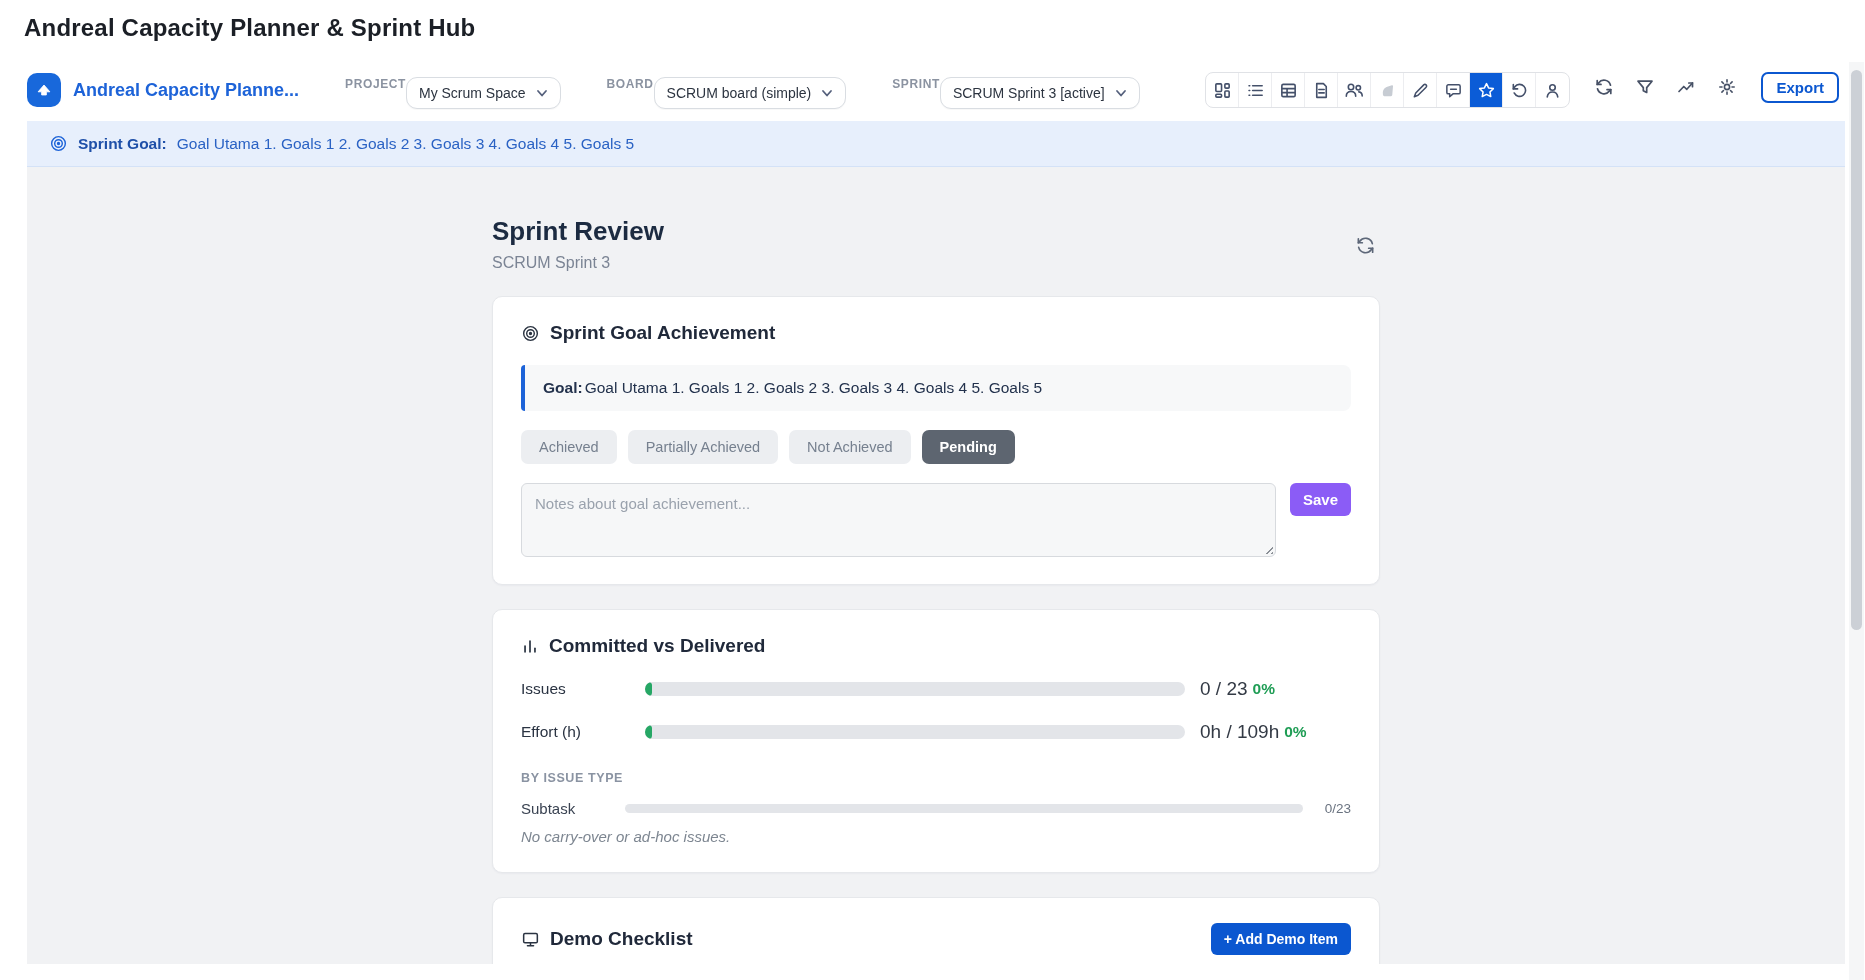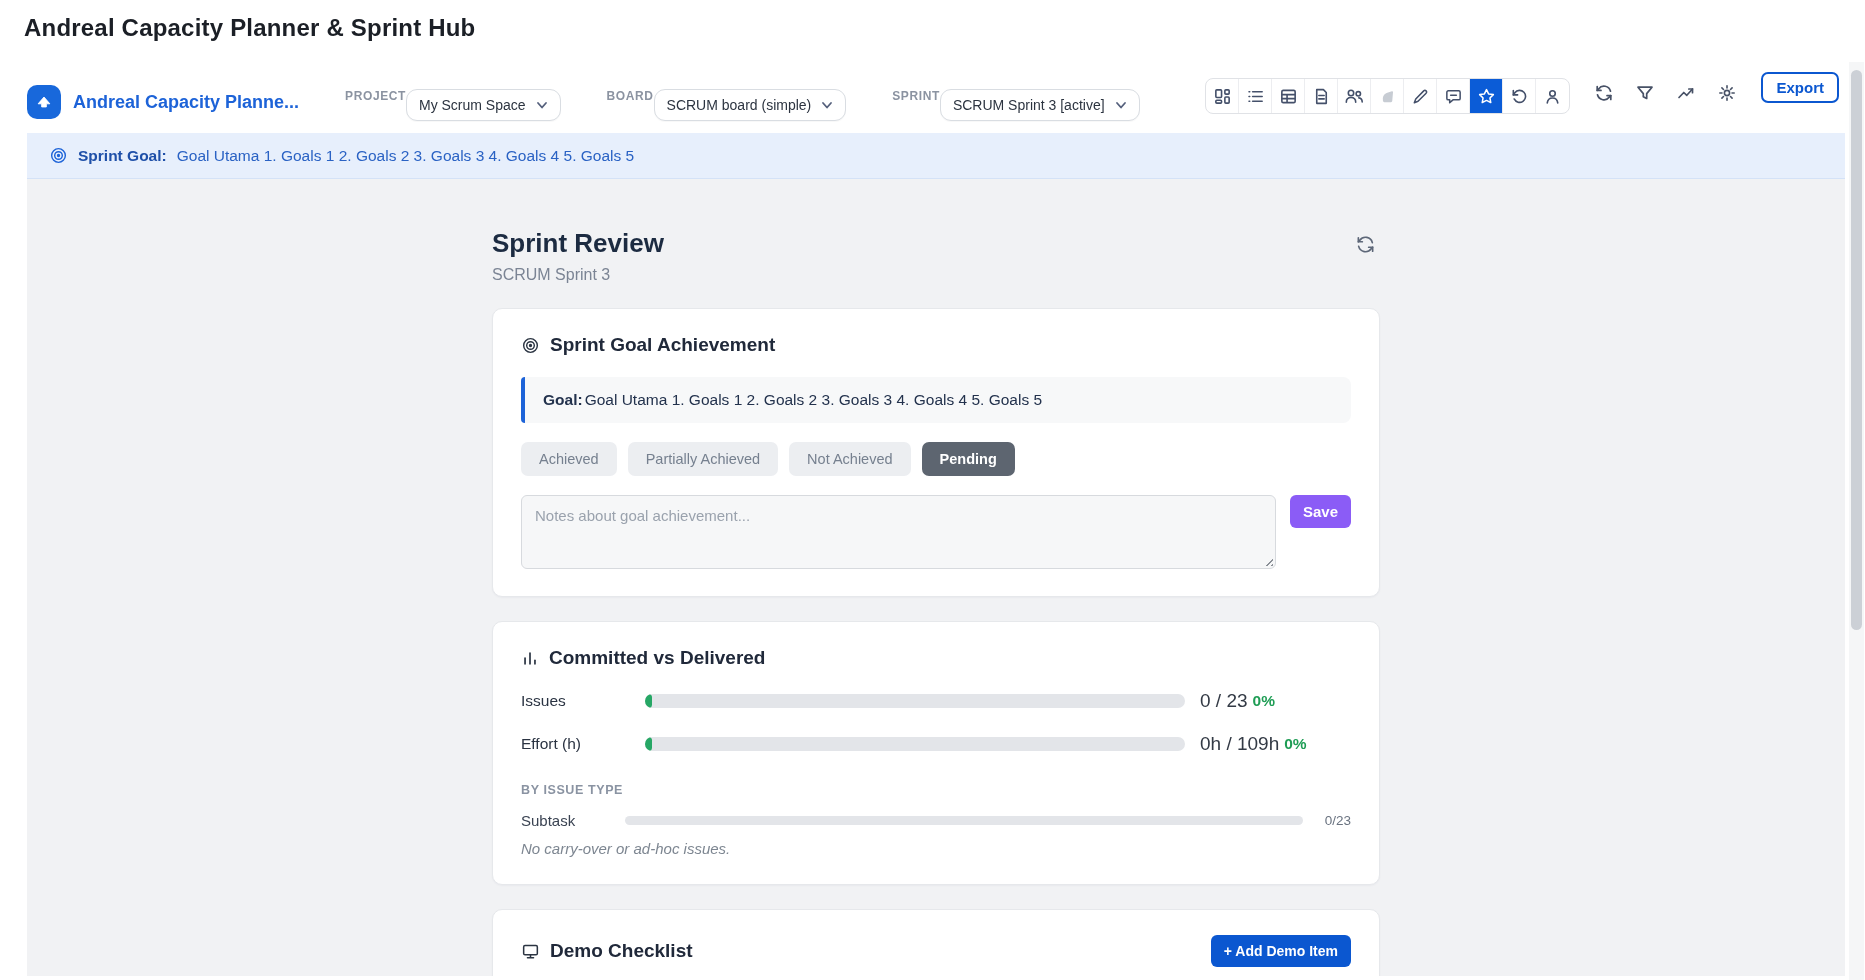--- a/index.html
+++ b/index.html
@@ -16,33 +16,33 @@
   .sel-label { font-size:12px; font-weight:bold; letter-spacing:.6px; color:#8b93a1; margin:0 0 5px 2px; }
   .select { display:flex; align-items:center; gap:10px; height:32px; padding:0 12px; background:#fff;
     border:1px solid #d9dde2; border-radius:11px; font-size:14px; color:#2c3440; cursor:pointer; box-shadow:0 1px 1px rgba(0,0,0,.03); }
   .icon-cluster { margin-left:auto; display:flex; align-items:center; }
   .icon-group { display:flex; border:1px solid #e0e2e6; border-radius:8px; overflow:hidden; background:#fff; margin-bottom:1px; }
   .icell { width:33px; height:34px; display:flex; align-items:center; justify-content:center; border-right:1px solid #ecedf0; cursor:pointer; }
   .icell:last-child { border-right:none; }
   .icell.active { background:#0b5cd7; }
   .loose-icons { display:flex; align-items:center; gap:21px; margin:0 0 7px 24px; }
   .loose-icons .ic { cursor:pointer; display:flex; }
-  .export-btn { margin:0 0 18px 24px; background:#fff; color:#0b57d0; border:2px solid #0b57d0; border-radius:7px;
+  .export-btn { margin:0 0 6px 24px; background:#fff; color:#0b57d0; border:2px solid #0b57d0; border-radius:7px;
     font-size:15px; font-weight:bold; padding:5px 13px; cursor:pointer; font-family:inherit; }
 
   
   .goal-banner { margin:0 20px 0 27px; height:46px; background:#e7effc; border-bottom:1px solid #d4e2f7;
     display:flex; align-items:center; padding-left:22px; gap:10px; }
   .goal-banner .lbl { font-size:15.5px; font-weight:bold; color:#1e4fa8; }
   .goal-banner .txt { font-size:15.5px; color:#2a62c4; }
 
   
   .content { margin:0 20px 0 27px; background:#f1f2f4; height:797px; overflow:hidden; }
   .col { width:888px; margin:0 auto; padding-top:49px; }
-  .review-head { display:flex; align-items:flex-start; justify-content:space-between; }
+  .review-head { display:flex; align-items:center; justify-content:space-between; }
   .review-title { font-size:26px; font-weight:bold; color:#1c2b41; }
   .review-sub { margin-top:7px; font-size:16px; color:#7b8494; }
   .refresh-btn { background:none; border:none; cursor:pointer; padding:4px; margin-top:2px; }
 
   .card { margin-top:24px; background:#fff; border:1px solid #e6e8eb; border-radius:10px; padding:25px 28px 27px;
     box-shadow:0 1px 2px rgba(9,30,66,.04); }
   .card-head { display:flex; align-items:center; gap:10px; }
   .card-title { font-size:19px; font-weight:bold; color:#20293a; }
 
   .goal-box { margin-top:21px; background:#f7f8f9; border-left:4px solid #1d63d8; border-radius:4px 8px 8px 4px;

